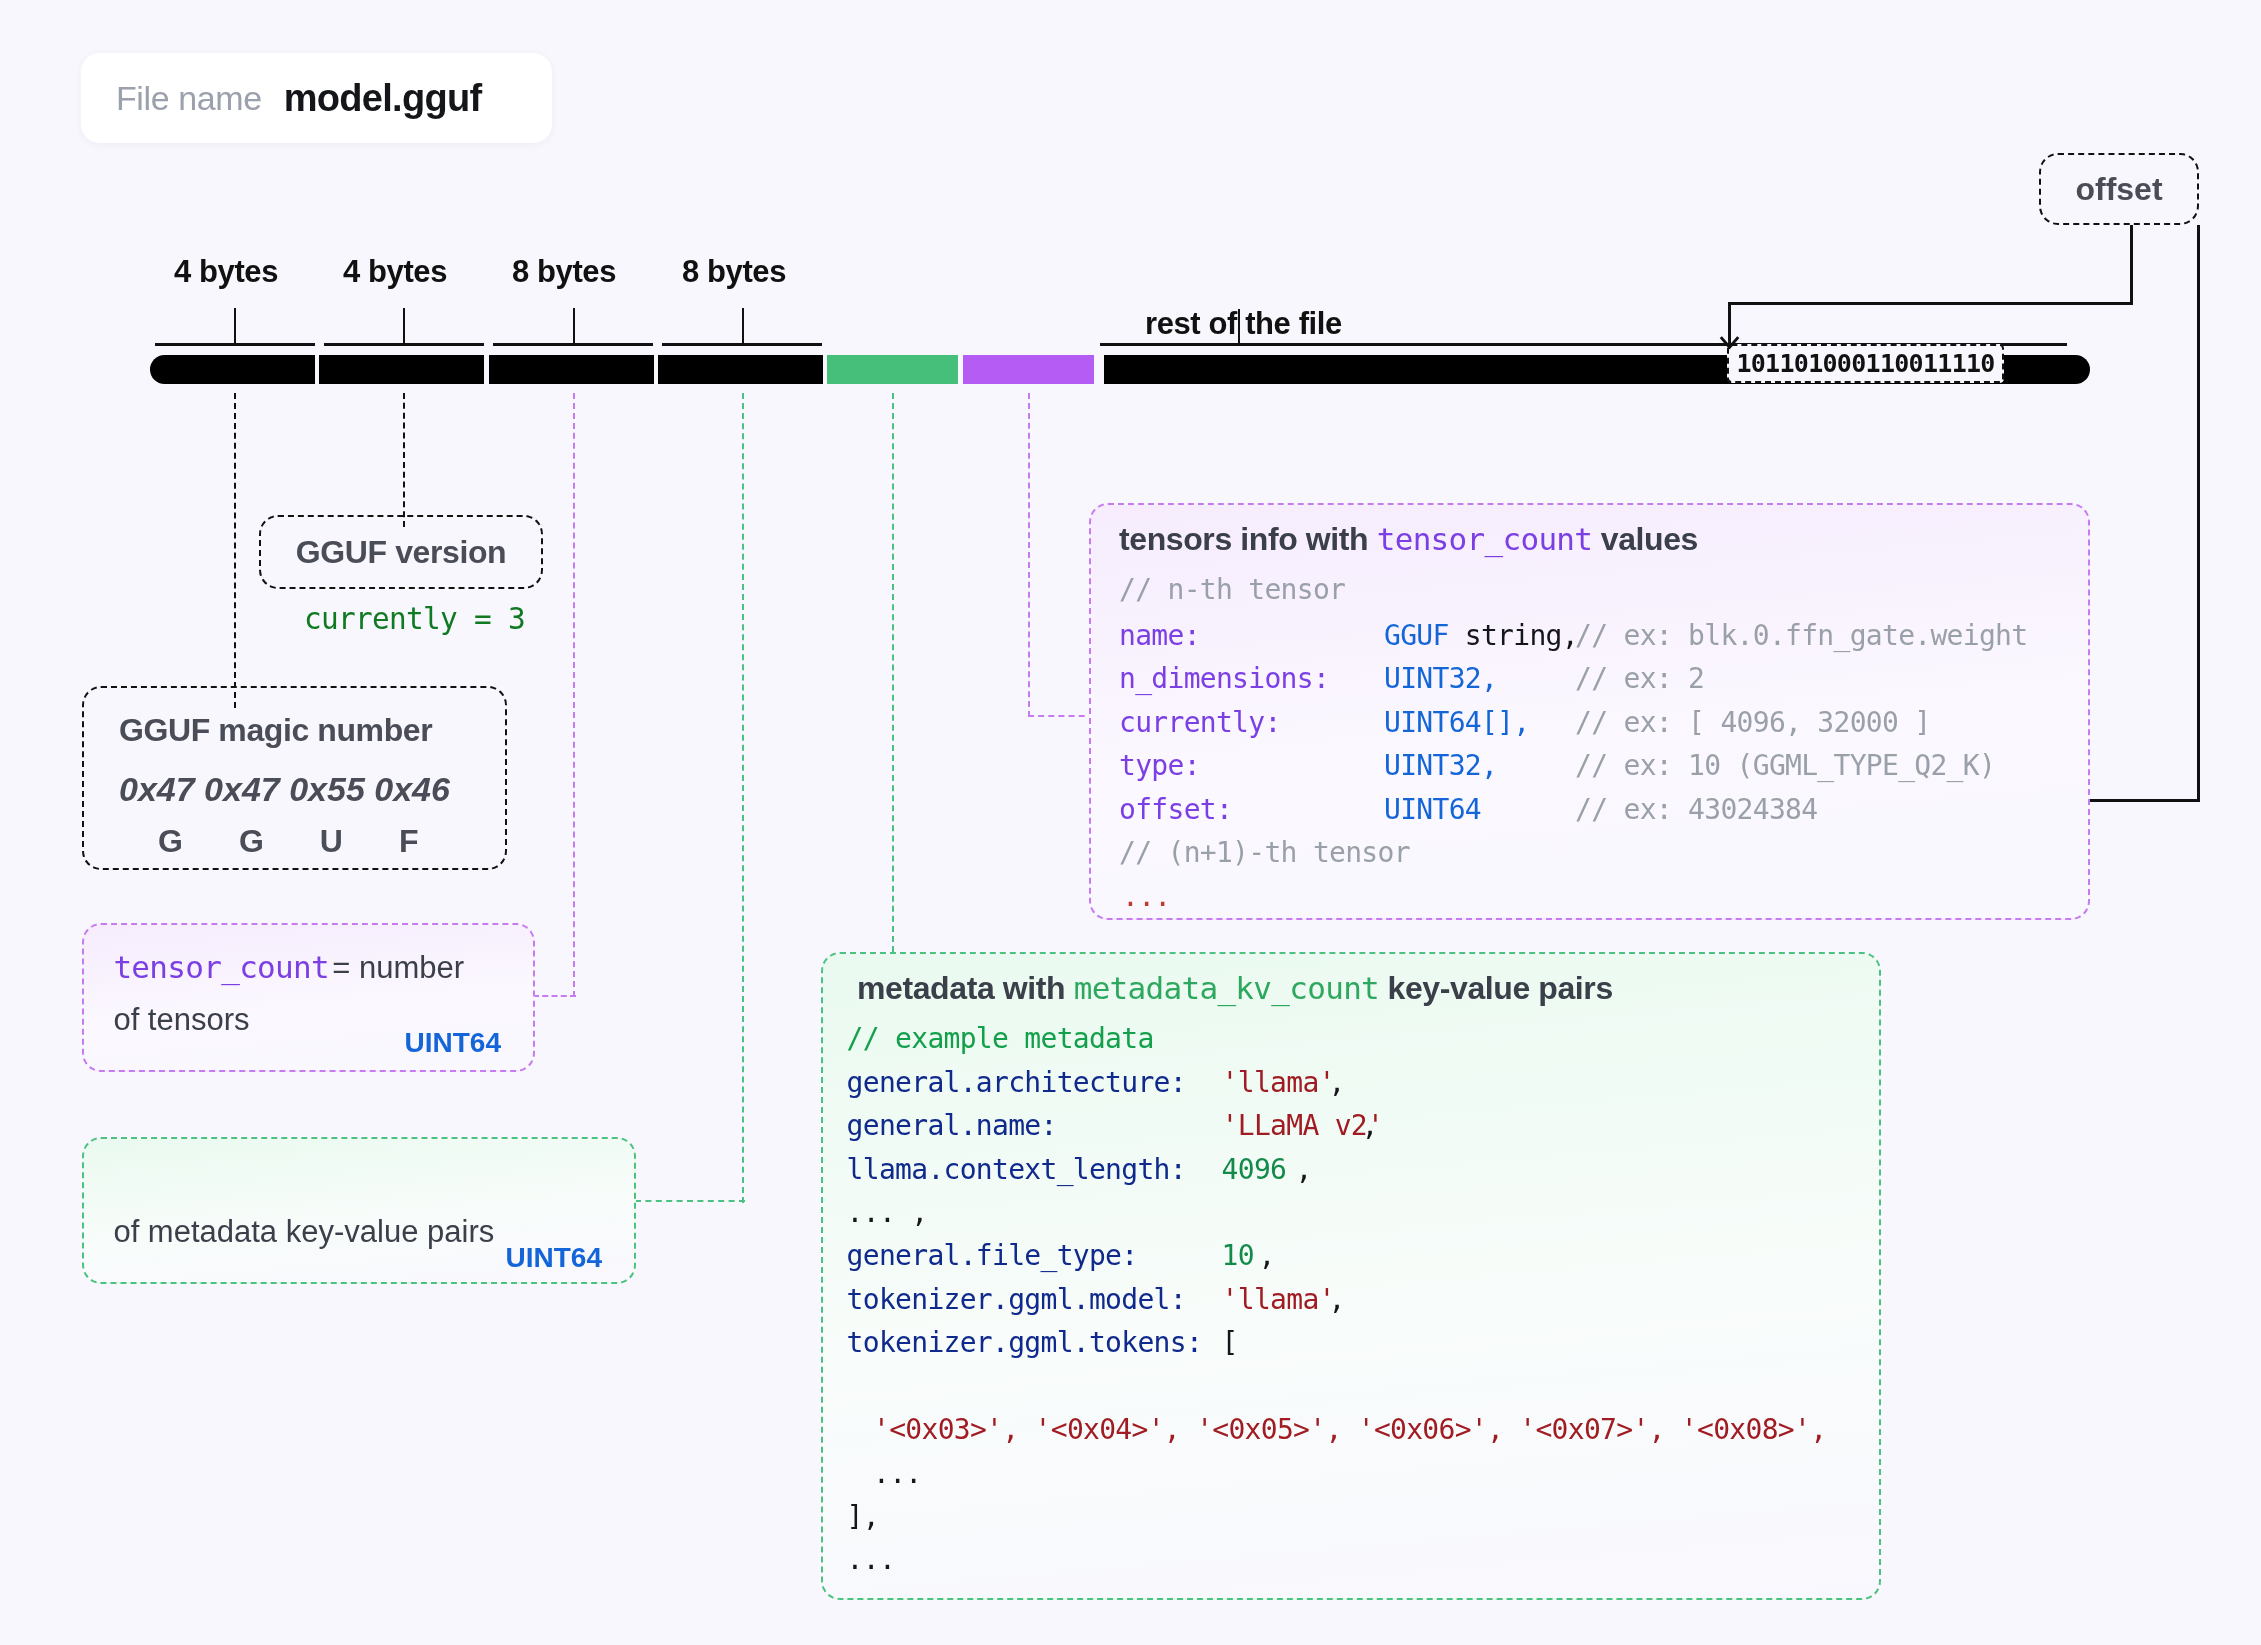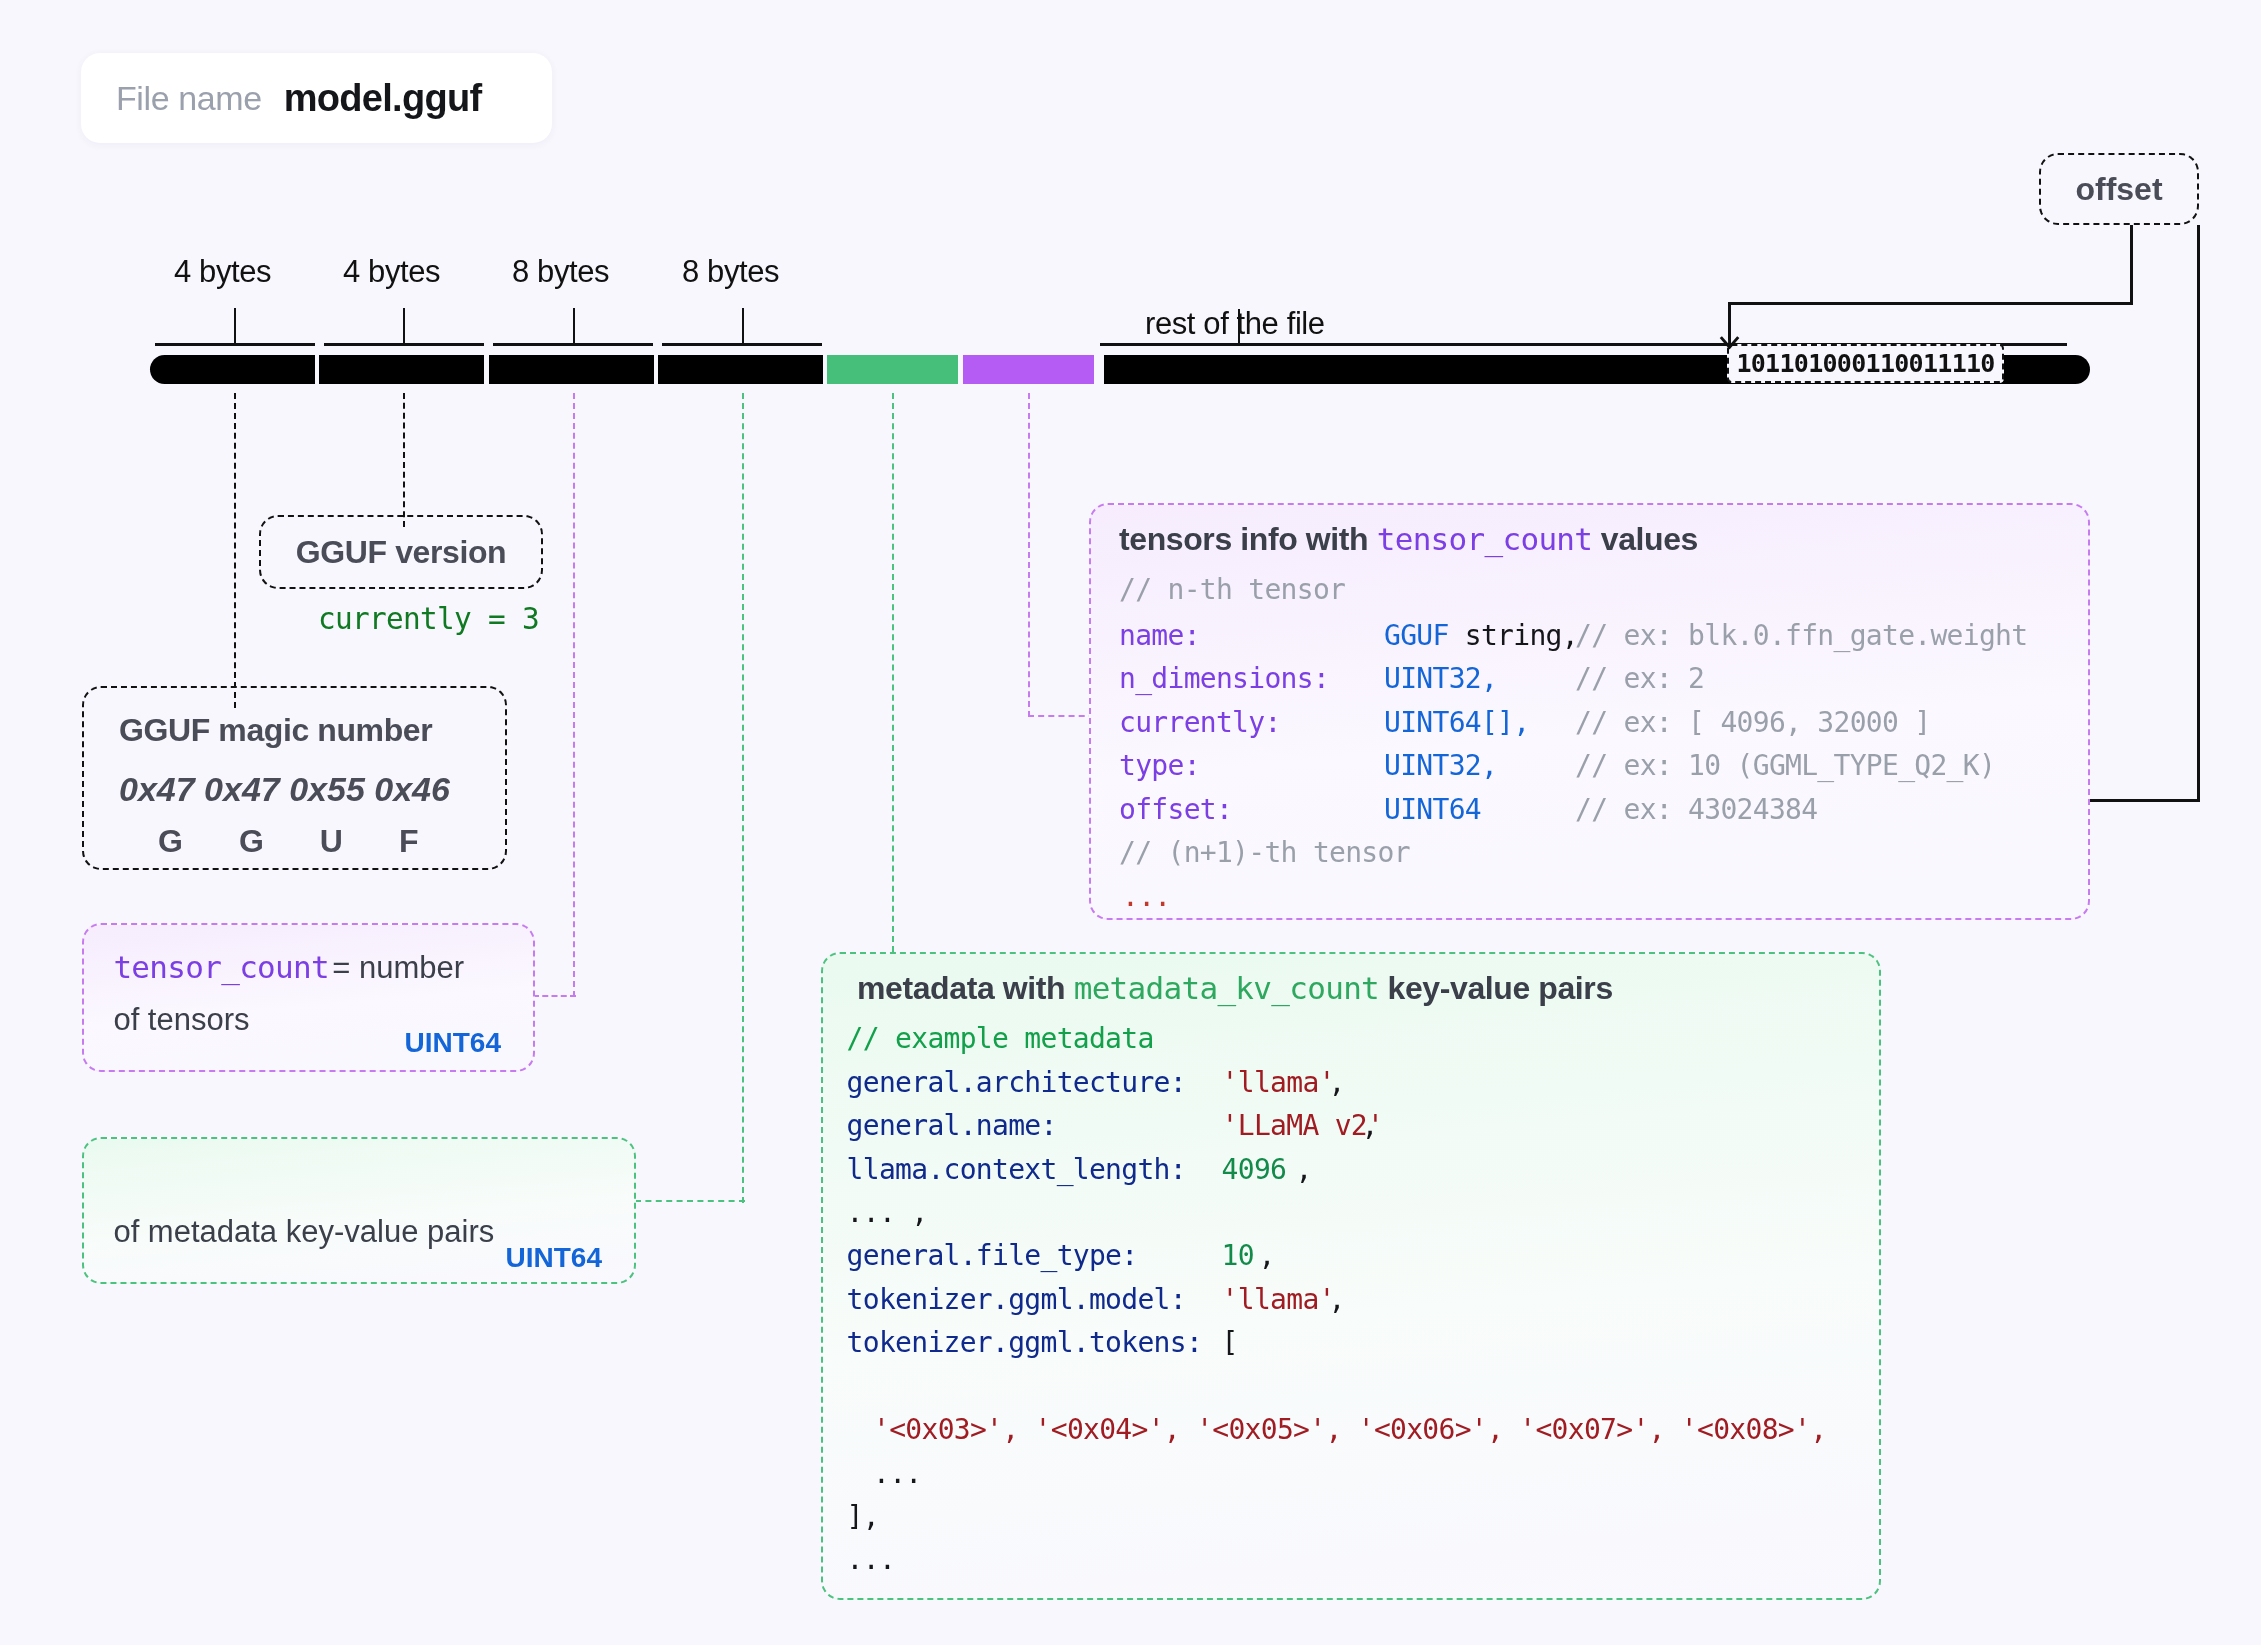--- a/index.html
+++ b/index.html
@@ -24,21 +24,21 @@
 
   .seg{position:absolute;height:29.4px;top:355px;}
   .seg.blk{background:#000000;}
   .seg.grn{background:#45bf79;}
   .seg.pur{background:#b45cf4;}
   .seg.cap-l{border-top-left-radius:14.7px;border-bottom-left-radius:14.7px;}
   .seg.cap-r{border-top-right-radius:14.7px;border-bottom-right-radius:14.7px;}
 
   .ruler-line{position:absolute;height:2.9px;background:#111;top:343px;}
   .ruler-tick{position:absolute;width:2.2px;background:#111;}
-  .ruler-label{position:absolute;font-size:31px;font-weight:400;color:#111;white-space:nowrap;letter-spacing:-0.4px;}
+  .ruler-label{position:absolute;font-size:31px;font-weight:700;color:#111;white-space:nowrap;letter-spacing:-0.4px;}
 
   
   .dbox{position:absolute;box-sizing:border-box;border-radius:19px;}
   .dbox.black{border:2.9px dashed #111;}
   .dbox.purple{border:2.9px dashed #c77bf0;background:linear-gradient(175deg,#f6ecfd 0%,#fbf8ff 55%,#f9f8fe 100%);}
   .dbox.green{border:2.9px dashed #4cc281;background:linear-gradient(175deg,#eafaf0 0%,#f8fcfa 55%,#f9f8fe 100%);}
 
   .bx-title{font-size:32px;color:#4a4d57;font-weight:600;letter-spacing:-0.4px;}
 
   
@@ -140,21 +140,21 @@
 <div class="hline g" style="left:635px;top:1200px;width:110px;"></div>
 
 <div class="vline g" style="left:892px;top:393px;height:559px;"></div>
 
 <div class="vline p" style="left:1028px;top:393px;height:324px;"></div>
 <div class="hline p" style="left:1028px;top:715px;width:77px;"></div>
 
 <div class="dbox black" style="left:259px;top:515px;width:284px;height:74px;display:flex;align-items:center;justify-content:center;">
   <span class="bx-title">GGUF version</span>
 </div>
-<div class="abs mono" style="left:318px;top:602px;font-size:29.4px;color:#0f7a22;letter-spacing:-0.7px;">currently = 3</div>
+<div class="abs mono" style="left:304px;top:602px;font-size:29.4px;color:#0f7a22;letter-spacing:-0.7px;">currently = 3</div>
 
 <div class="dbox black" style="left:82px;top:686px;width:425px;height:184px;">
   <div class="abs" style="left:35px;top:23.6px;font-size:32px;color:#4a4d57;font-weight:600;letter-spacing:-0.4px;">GGUF magic number</div>
   <div class="abs" style="left:35px;top:82px;font-size:34px;color:#4a4d57;font-weight:600;letter-spacing:0px;font-style:italic;">0x47 0x47 0x55 0x46</div>
   <div class="abs" style="left:74px;top:135px;font-size:32px;color:#4a4d57;font-weight:600;display:flex;gap:56px;">
     <span>G</span>
     <span>G</span>
     <span>U</span>
     <span>F</span>
   </div>

